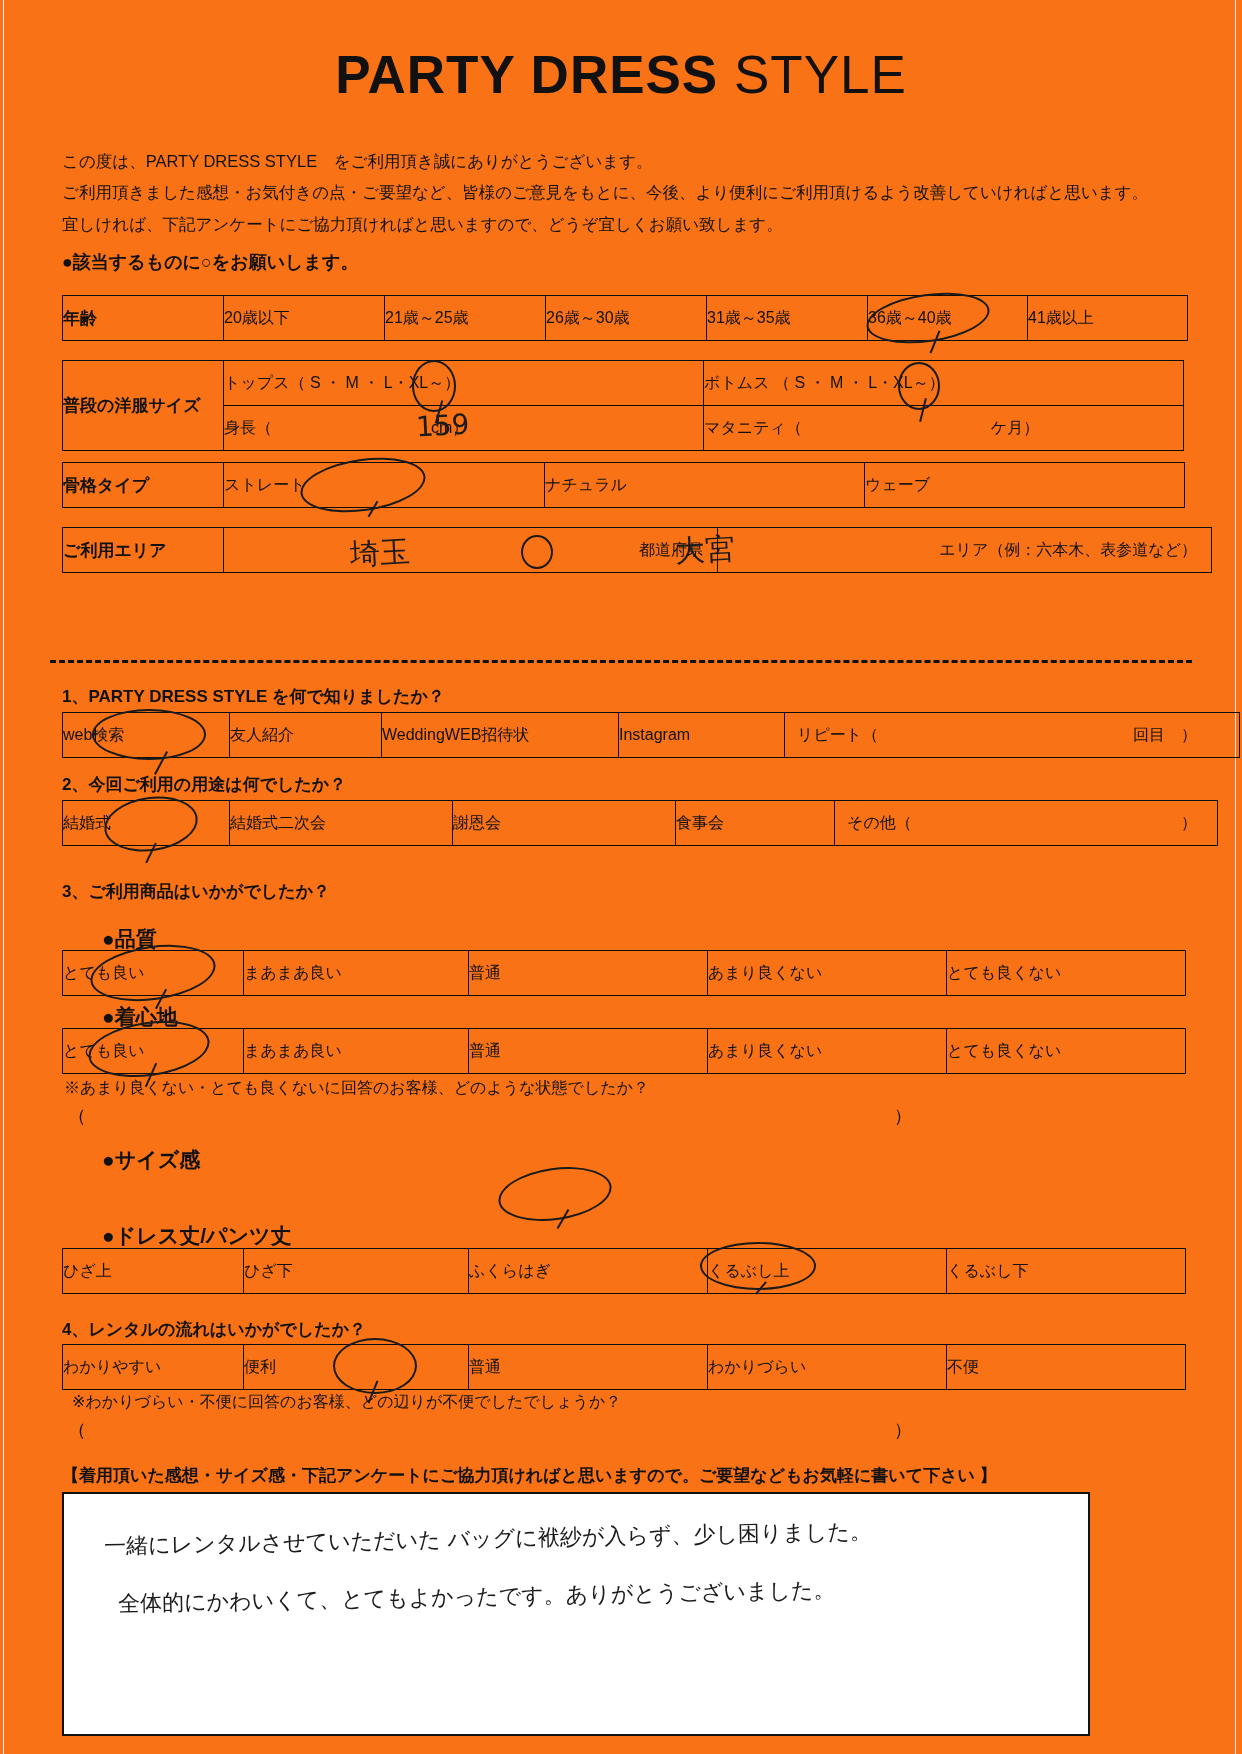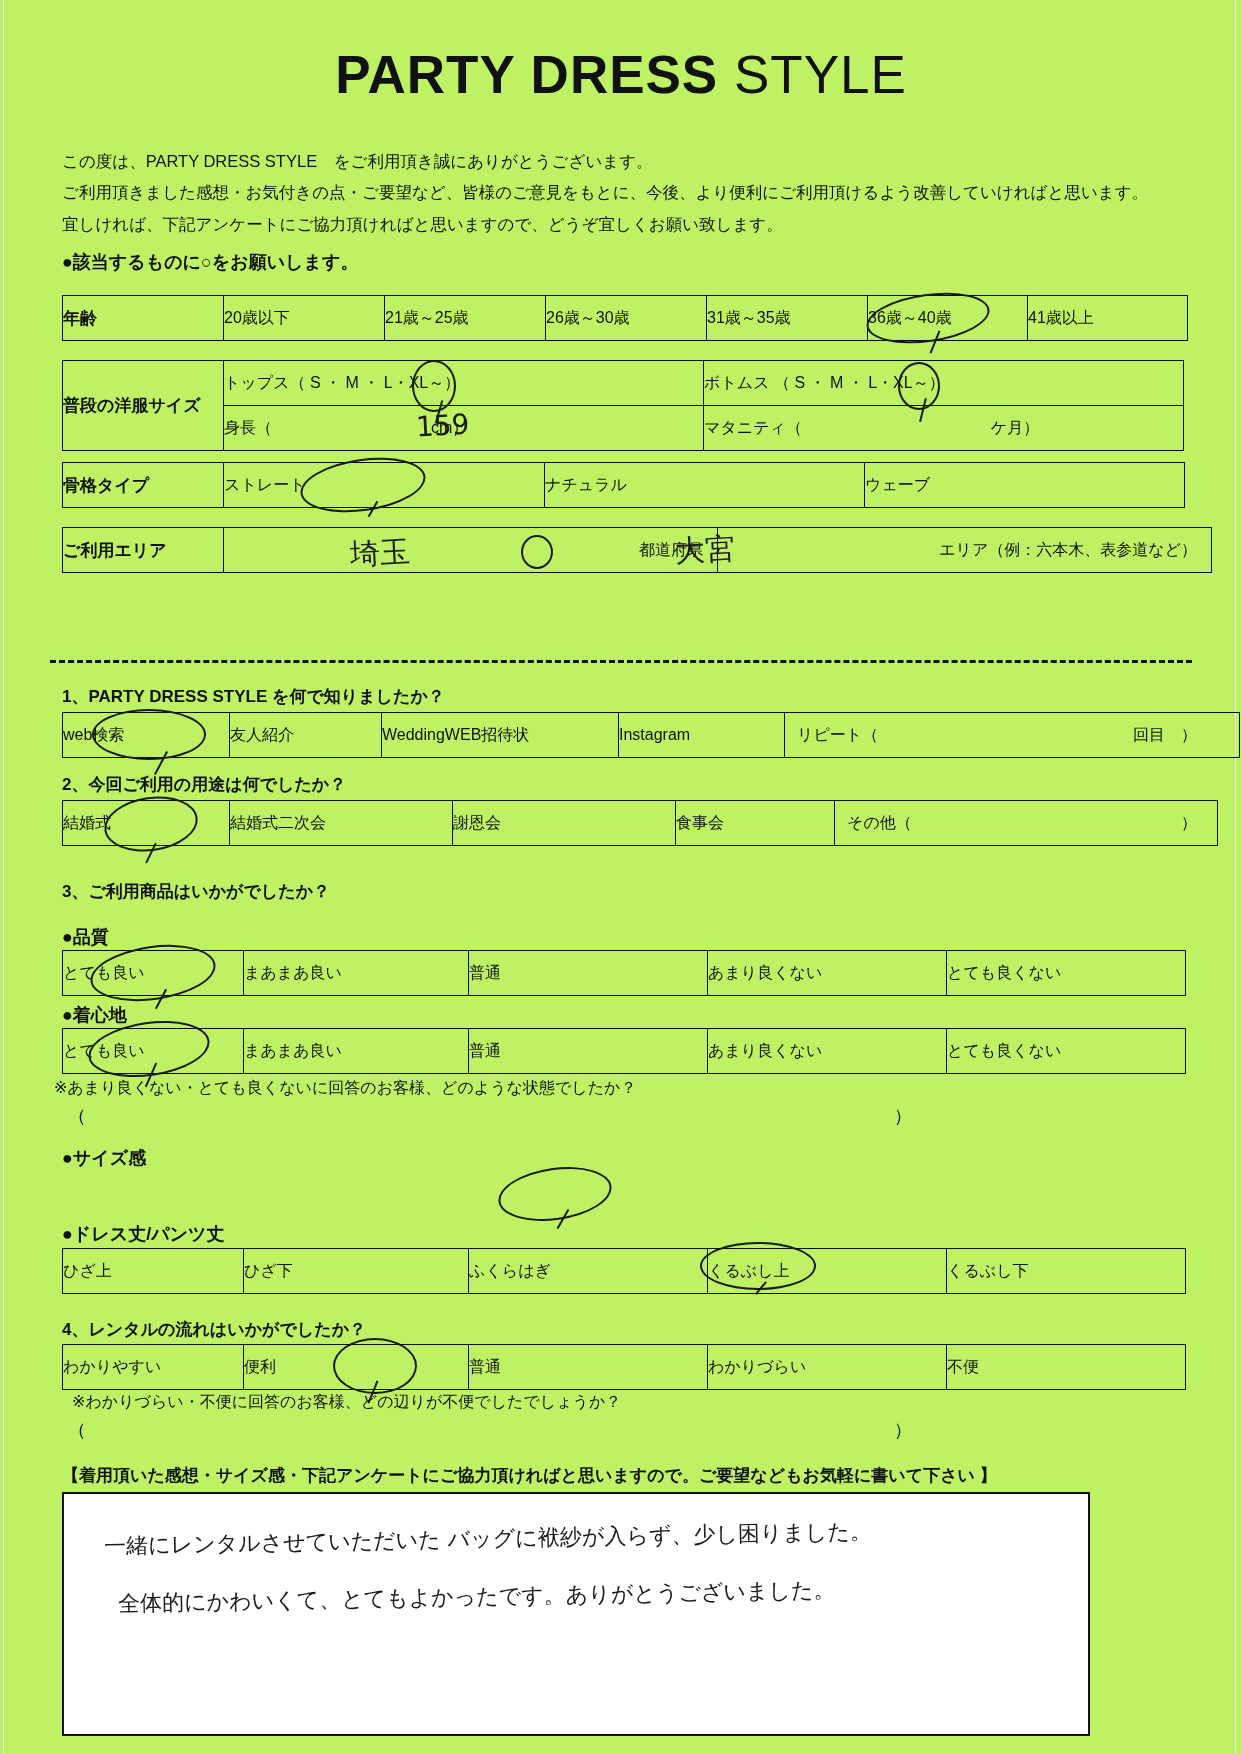--- a/index.html
+++ b/index.html
@@ -2,21 +2,21 @@
 <html><head>
 <meta charset="utf-8">
 <style>
   html,body{margin:0;padding:0;background:#fff;}
   body{
     width:1242px;height:1754px;position:relative;
     font-family:"Liberation Sans","DejaVu Sans",sans-serif;
     color:#111;
     -webkit-font-smoothing:none;
   }
-  .page{position:absolute;inset:0;background:#bef264;overflow:hidden;}
+  .page{position:absolute;inset:0;background:#f97316;overflow:hidden;}
 
   
   .scan-edge-right{position:absolute;top:0;right:6px;width:1px;height:1754px;background:#e8e8e8;}
   .scan-edge-left{position:absolute;top:0;left:3px;width:1px;height:1754px;background:#f2f2f2;}
 
   .title{
     position:absolute;top:48px;left:0;width:1242px;text-align:center;
     font-size:53px;font-weight:bold;letter-spacing:1px;line-height:1;
   }
   .title .light{font-weight:300;}
@@ -31,21 +31,21 @@
   .tbl td{
     border:1.6px solid #0d0d0d;
     font-size:16px;text-align:left;vertical-align:middle;
     padding:0;height:44px;position:relative;
   }
   .tbl td.hdr{font-weight:bold;font-size:17px;}
   .tbl td.lft{text-align:left;padding-left:12px;}
 
   
   .q{position:absolute;font-size:17px;font-weight:bold;white-space:nowrap;}
-  .sub{position:absolute;font-size:18px;font-weight:bold;white-space:nowrap;}
+  .sub{position:absolute;font-size:21px;font-weight:bold;white-space:nowrap;margin-left:40px;}
   .note{position:absolute;font-size:16px;white-space:nowrap;}
   .paren{position:absolute;font-size:18px;}
   .paren .r{position:absolute;left:826px;top:0;}
 
   .dashed{
     position:absolute;left:50px;top:660px;width:1142px;height:0;
     border-top:3px dashed #111;
   }
   
   .circ{
@@ -228,21 +228,21 @@
       <td style="width:224px">まあまあ良い</td>
       <td style="width:238px">普通</td>
       <td style="width:238px">あまり良くない</td>
       <td style="width:238px">とても良くない</td>
     </tr>
   </tbody>
     </table>
   <div class="circ tilt" style="left:88px;top:1022px;width:118px;height:50px;"></div>
   <div class="tail" style="left:150px;top:1062px;height:26px;transform:rotate(24deg);"></div>
 
-  <div class="note" style="left:54px;top:1078px;">※あまり良くない・とても良くないに回答のお客様、どのような状態でしたか？</div>
+  <div class="note" style="left:64px;top:1078px;font-family:Liberation Serif, serif;">※あまり良くない・とても良くないに回答のお客様、どのような状態でしたか？</div>
   <div class="paren" style="left:68px;top:1104px;">
     <span>（</span>
     <span class="r">）</span>
   </div>
 
   <div class="sub" style="left:62px;top:1146px;">●サイズ感</div>
   <div class="circ tilt" style="left:498px;top:1168px;width:110px;height:48px;"></div>
   <div class="tail" style="left:562px;top:1208px;height:22px;transform:rotate(30deg);"></div>
 
   <div class="sub" style="left:62px;top:1222px;">●ドレス丈/パンツ丈</div>

